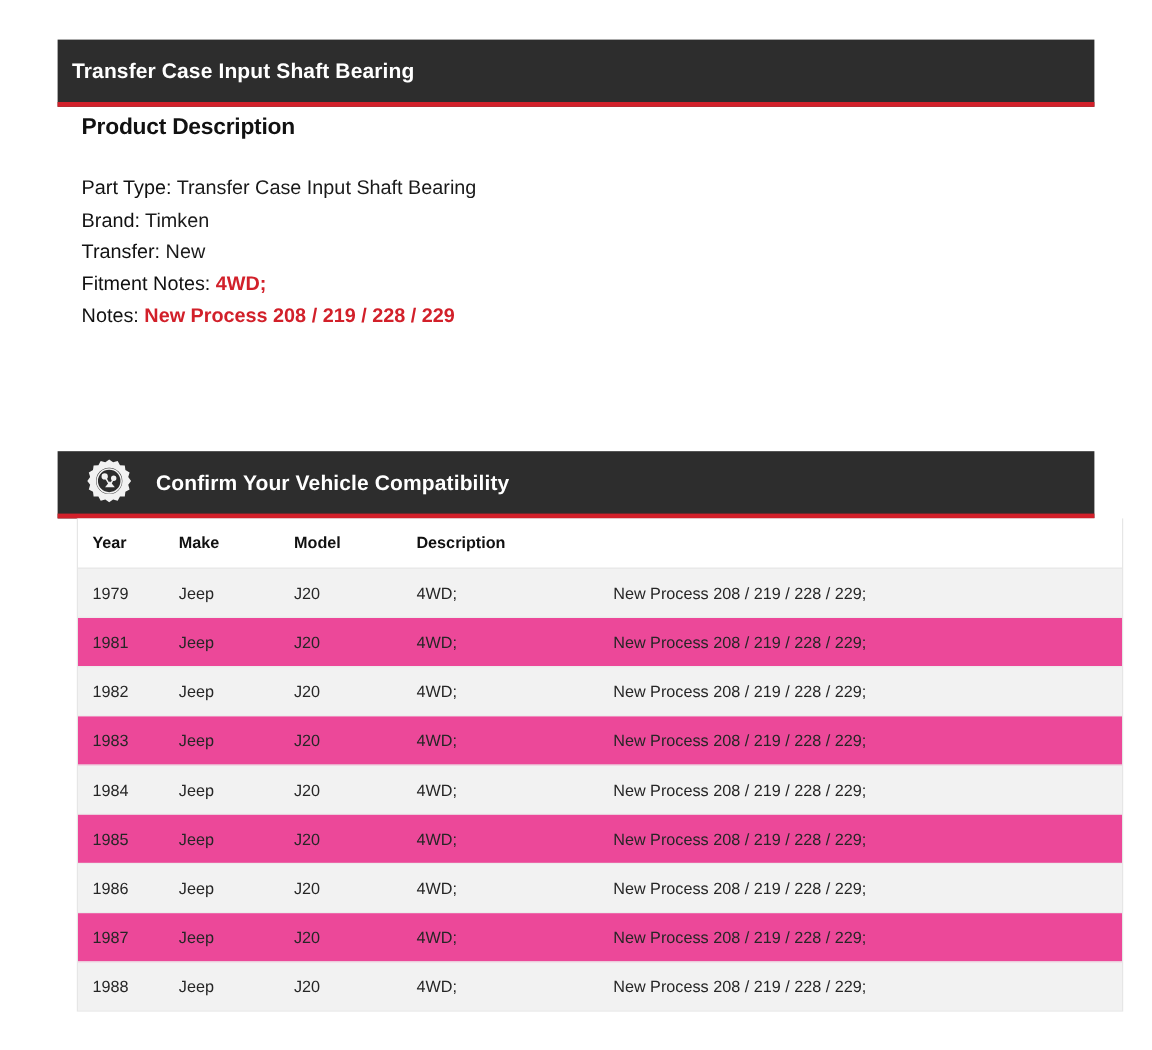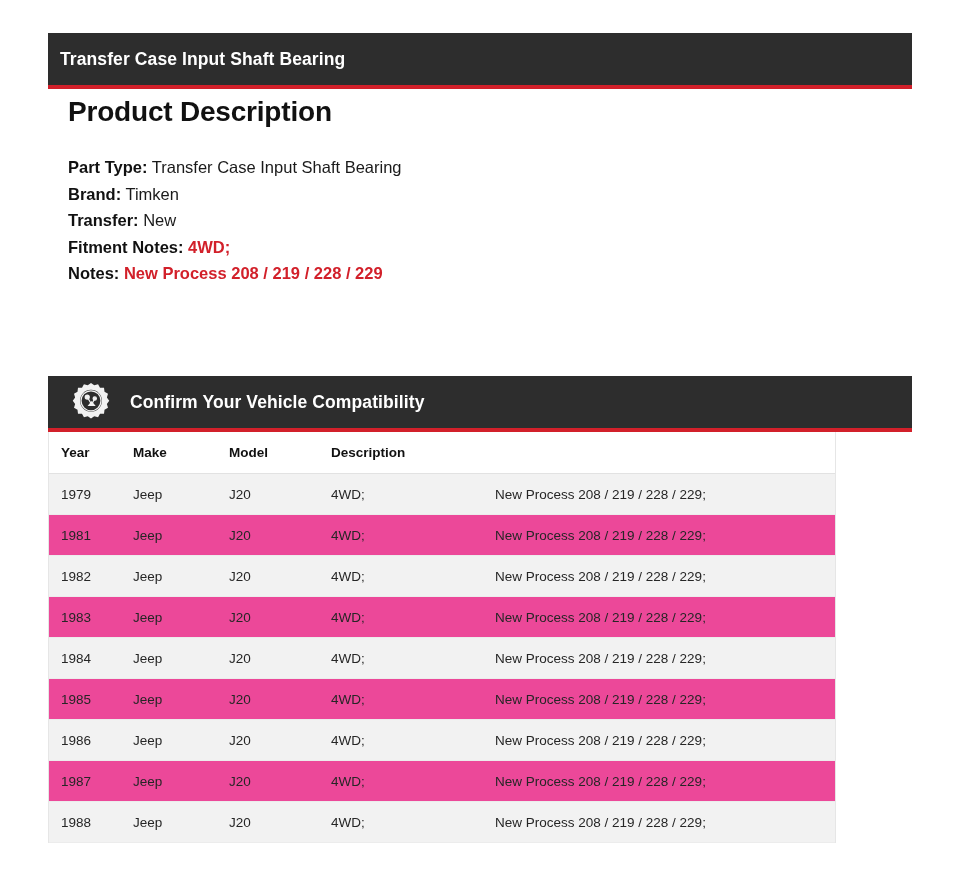--- a/index.html
+++ b/index.html
@@ -62,42 +62,42 @@
   .gear-wrap svg { display: block; }
 
   
   #product-description {
     position: absolute;
     left: 68px;
     top: 96px;
     width: 400px;
   }
   #product-description .pd-heading {
-    font-size: 28px;
+    font-size: 19px;
     font-weight: bold;
     color: #111111;
     margin: 0 0 26px 0;
     letter-spacing: -0.2px;
   }
   .spec-list {
     font-size: 16.5px;
     line-height: 26.5px;
     color: #1a1a1a;
   }
   .spec-line { display: block; }
-  .spec-label { font-weight: bold; color: #111111; }
+  .spec-label { font-weight: normal; color: #111111; }
   .spec-value { font-weight: normal; }
   .spec-value.accent { color: #d2202a; font-weight: bold; }
 
   
   #fitment-table {
     position: absolute;
-    left: 48px;
+    left: 64px;
     top: 432px;
-    width: 788px;
+    width: 872px;
     border-left: 1px solid #e6e6e6;
     border-right: 1px solid #e6e6e6;
     border-collapse: collapse;
     box-sizing: border-box;
   }
   .frow {
     display: flex;
     align-items: center;
     height: 41px;
     box-sizing: border-box;

